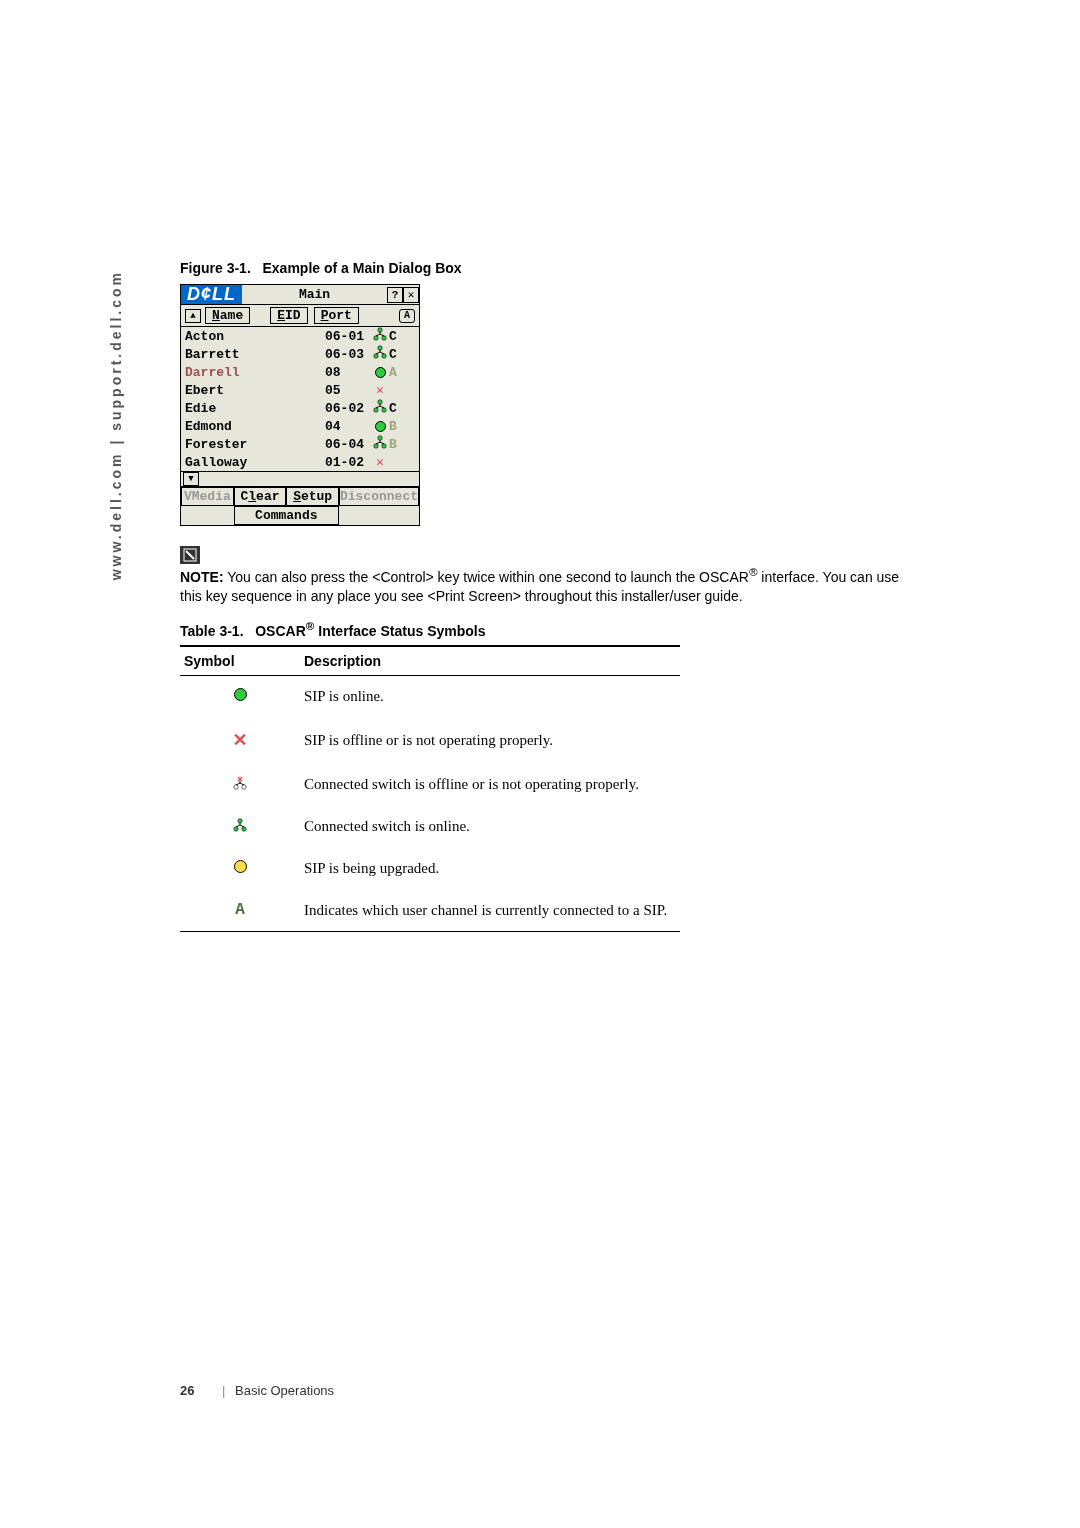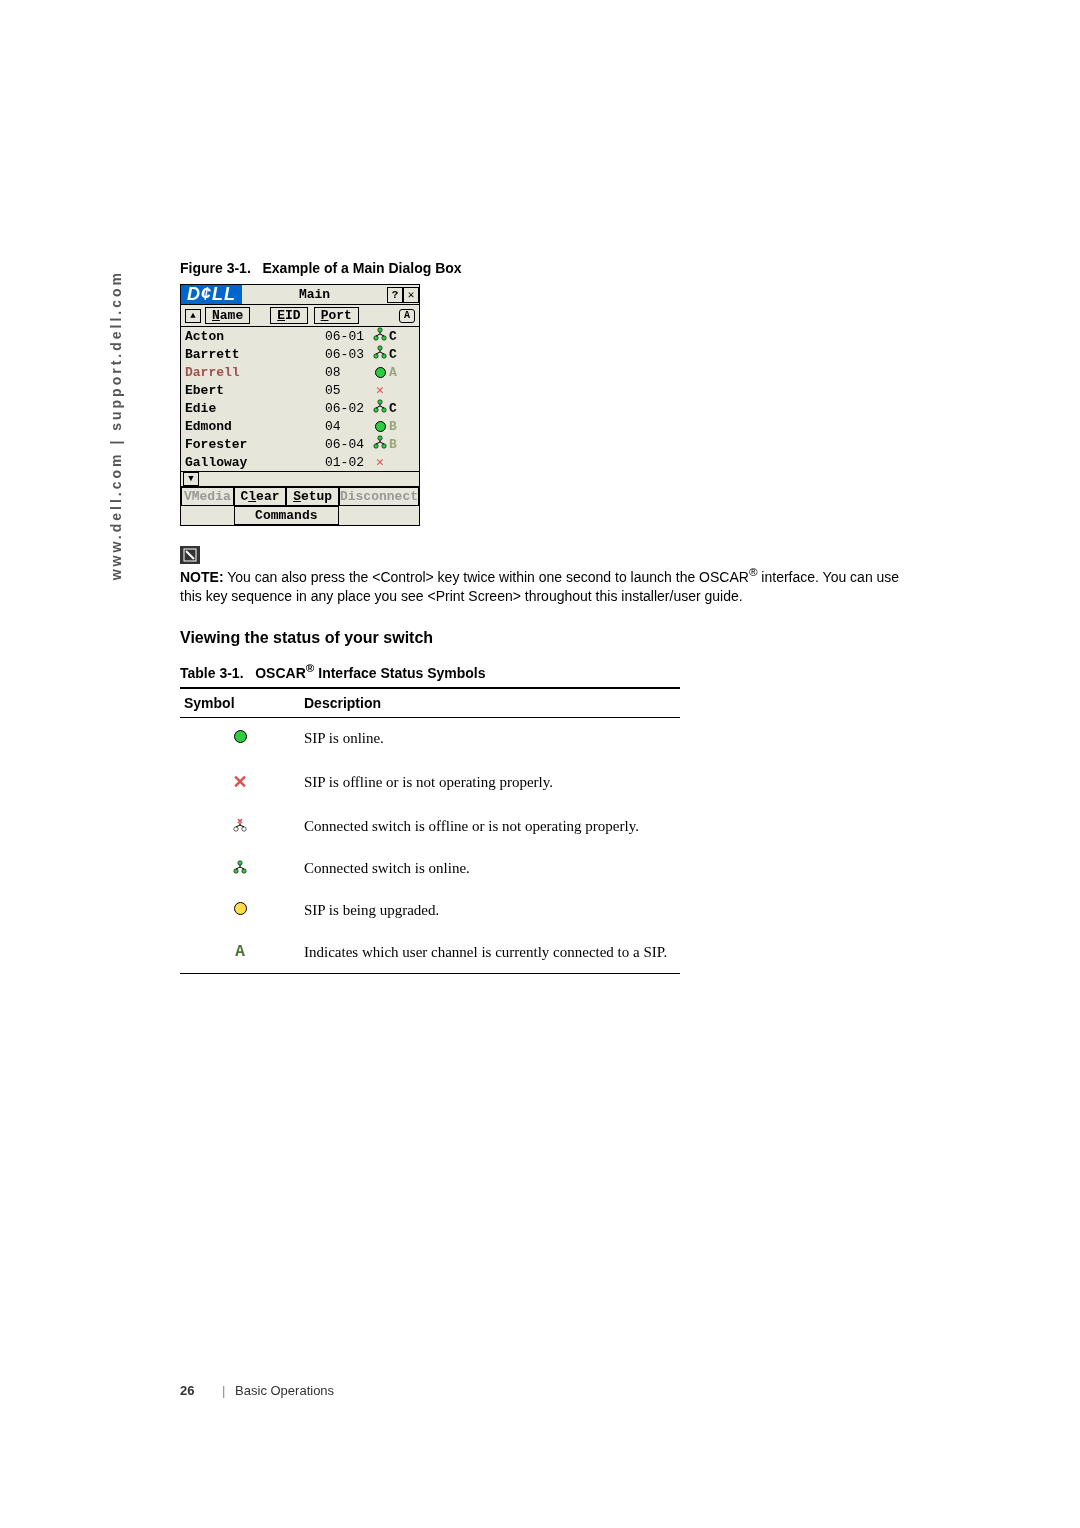--- a/index.html
+++ b/index.html
@@ -98,21 +98,21 @@
 
   .dlg-list { }
   .dlg-row {
     display: flex;
     align-items: center;
     padding: 0 4px;
     height: 18px;
   }
   .dlg-row .name { width: 140px; font-weight: bold; }
   .dlg-row .name.red { color: #a05050; }
-  .dlg-row .port { width: 46px; font-weight: normal; }
+  .dlg-row .port { width: 46px; font-weight: bold; }
   .dlg-row .iconcell { width: 18px; display: flex; align-items: center; justify-content: center; }
   .dlg-row .letter { width: 14px; font-weight: bold; }
   .dlg-row .letter.dim { color: #9aa57a; }
 
   .dlg-scroll {
     border-top: 1px solid #000;
     border-bottom: 1px solid #000;
     height: 16px;
     display: flex;
     align-items: center;
@@ -333,21 +333,20 @@
           <path d="M3 3 L11 11" stroke="#fff" stroke-width="2"></path>
         </svg>
     </div>
     <div class="note-text">
       <span class="nlabel">NOTE:</span>
       <span>You can also press the &lt;Control&gt; key twice within one second to launch the OSCAR</span><sup>®</sup>
       <span>interface. You can use this key sequence in any place you see &lt;Print Screen&gt; throughout this installer/user guide.</span>
     </div>
   </div>
 
-  <div class="section-hdr">Viewing the status of your switch</div>
 
   <div class="table-caption">
     <span>Table 3-1.</span>&nbsp;&nbsp;&nbsp;<span>OSCAR</span><sup>®</sup><span> Interface Status Symbols</span>
   </div>
 
   <table class="status-table">
     <thead>
       <tr>
         <th>Symbol</th>
         <th>Description</th>

